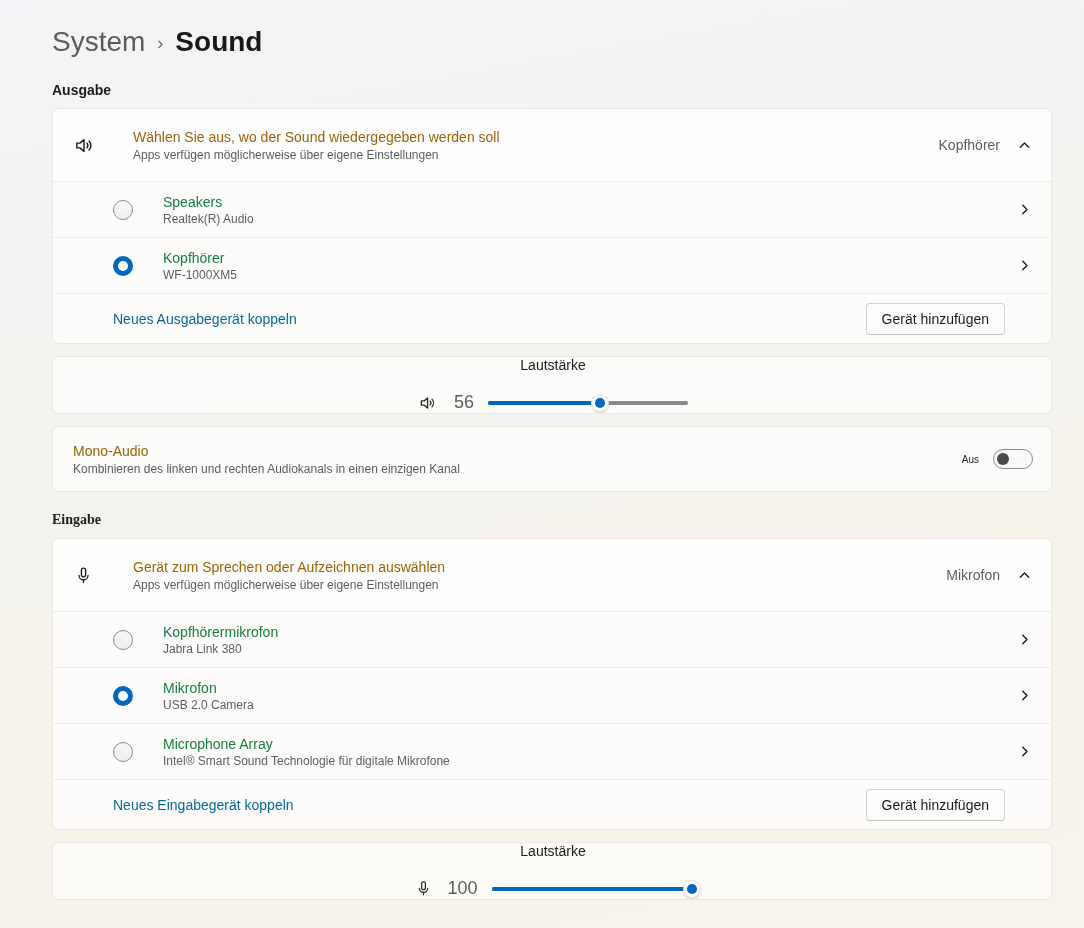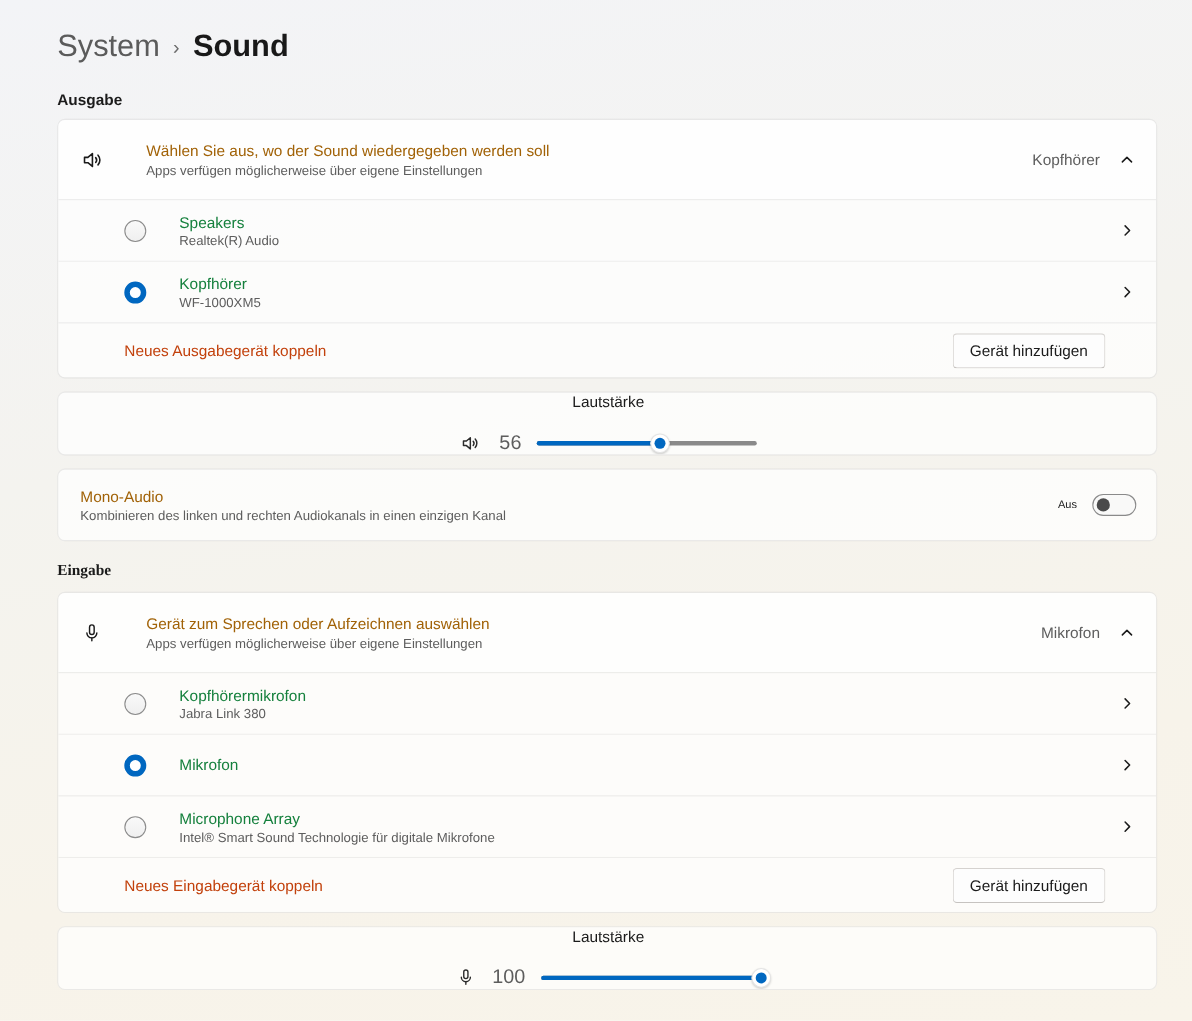--- a/index.html
+++ b/index.html
@@ -53,21 +53,21 @@
   }
   .device-text { flex: 1; padding-left: 30px; }
   .device-name { font-size: 14px; color: #15803d; margin-bottom: 2px; }
 
   .pair-row {
     display: flex; align-items: center; justify-content: space-between;
     height: 50px; padding: 0 46px 0 60px;
     border-top: 1px solid rgba(0,0,0,0.06);
     background: rgba(255,255,255,0.42);
   }
-  .pair-label { font-size: 14px; color: #c2410c; }
+  .pair-label { font-size: 14px; color: #0369a1; }
   .win-button {
     font-family: inherit; font-size: 14px; color: #1b1b1b;
     background: #fdfdfd;
     border: 1px solid #d5d2cf; border-bottom-color: #c6c3c0;
     border-radius: 4px;
     padding: 7px 15px;
     cursor: pointer;
   }
 
   
@@ -271,20 +271,21 @@
             <svg viewBox="0 0 14 14" width="13" height="13" fill="none" stroke="#1b1b1b" stroke-width="1.5" stroke-linecap="round" stroke-linejoin="round">
                 <path d="M5.2 2.5 9.6 7l-4.4 4.5"></path>
               </svg>
           </span>
         </div>
 
         <div class="device-row">
           <span class="radio on"></span>
           <div class="device-text">
             <div class="device-name">Mikrofon</div>
+            <div class="row-sub">USB 2.0 Camera</div>
           </div>
           <span class="chev">
             <svg viewBox="0 0 14 14" width="13" height="13" fill="none" stroke="#1b1b1b" stroke-width="1.5" stroke-linecap="round" stroke-linejoin="round">
                 <path d="M5.2 2.5 9.6 7l-4.4 4.5"></path>
               </svg>
           </span>
         </div>
 
         <div class="device-row">
           <span class="radio off"></span>

